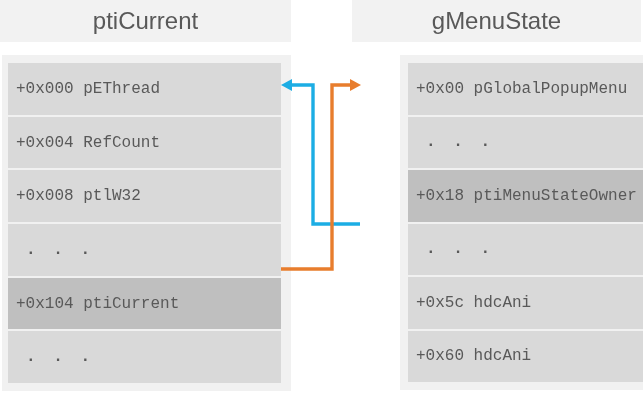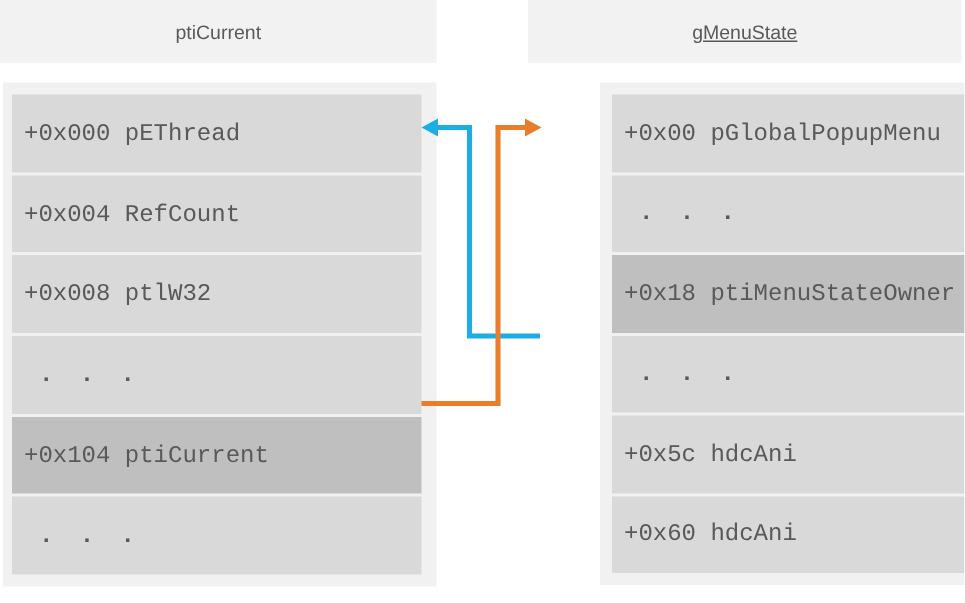--- a/index.html
+++ b/index.html
@@ -17,24 +17,24 @@
   }
   .col-header {
     position: absolute;
     top: 0;
     height: 42px;
     background: var(--header_bg, #f2f2f2);
     display: flex;
     align-items: center;
     justify-content: center;
     color: var(--text, #595959);
-    font-size: 13px;
+    font-size: 24px;
   }
   .col-header.left  { left: 0;     width: 291px; }
-  .col-header.right { left: 352px; width: 289px; text-decoration: underline; }
+  .col-header.right { left: 352px; width: 289px; }
   .struct-body {
     position: absolute;
     top: 55px;
     background: var(--body_bg, #f1f1f1);
     box-sizing: border-box;
   }
   .struct-body.left  { left: 2px;   width: 289px; height: 336px; padding: 8px 10px 8px 6px; }
   .struct-body.right { left: 352px; width: 284px; height: 335px; padding: 8px 5px 8px 8px; margin-left: 48px; }
   .rows {
     display: flex;

